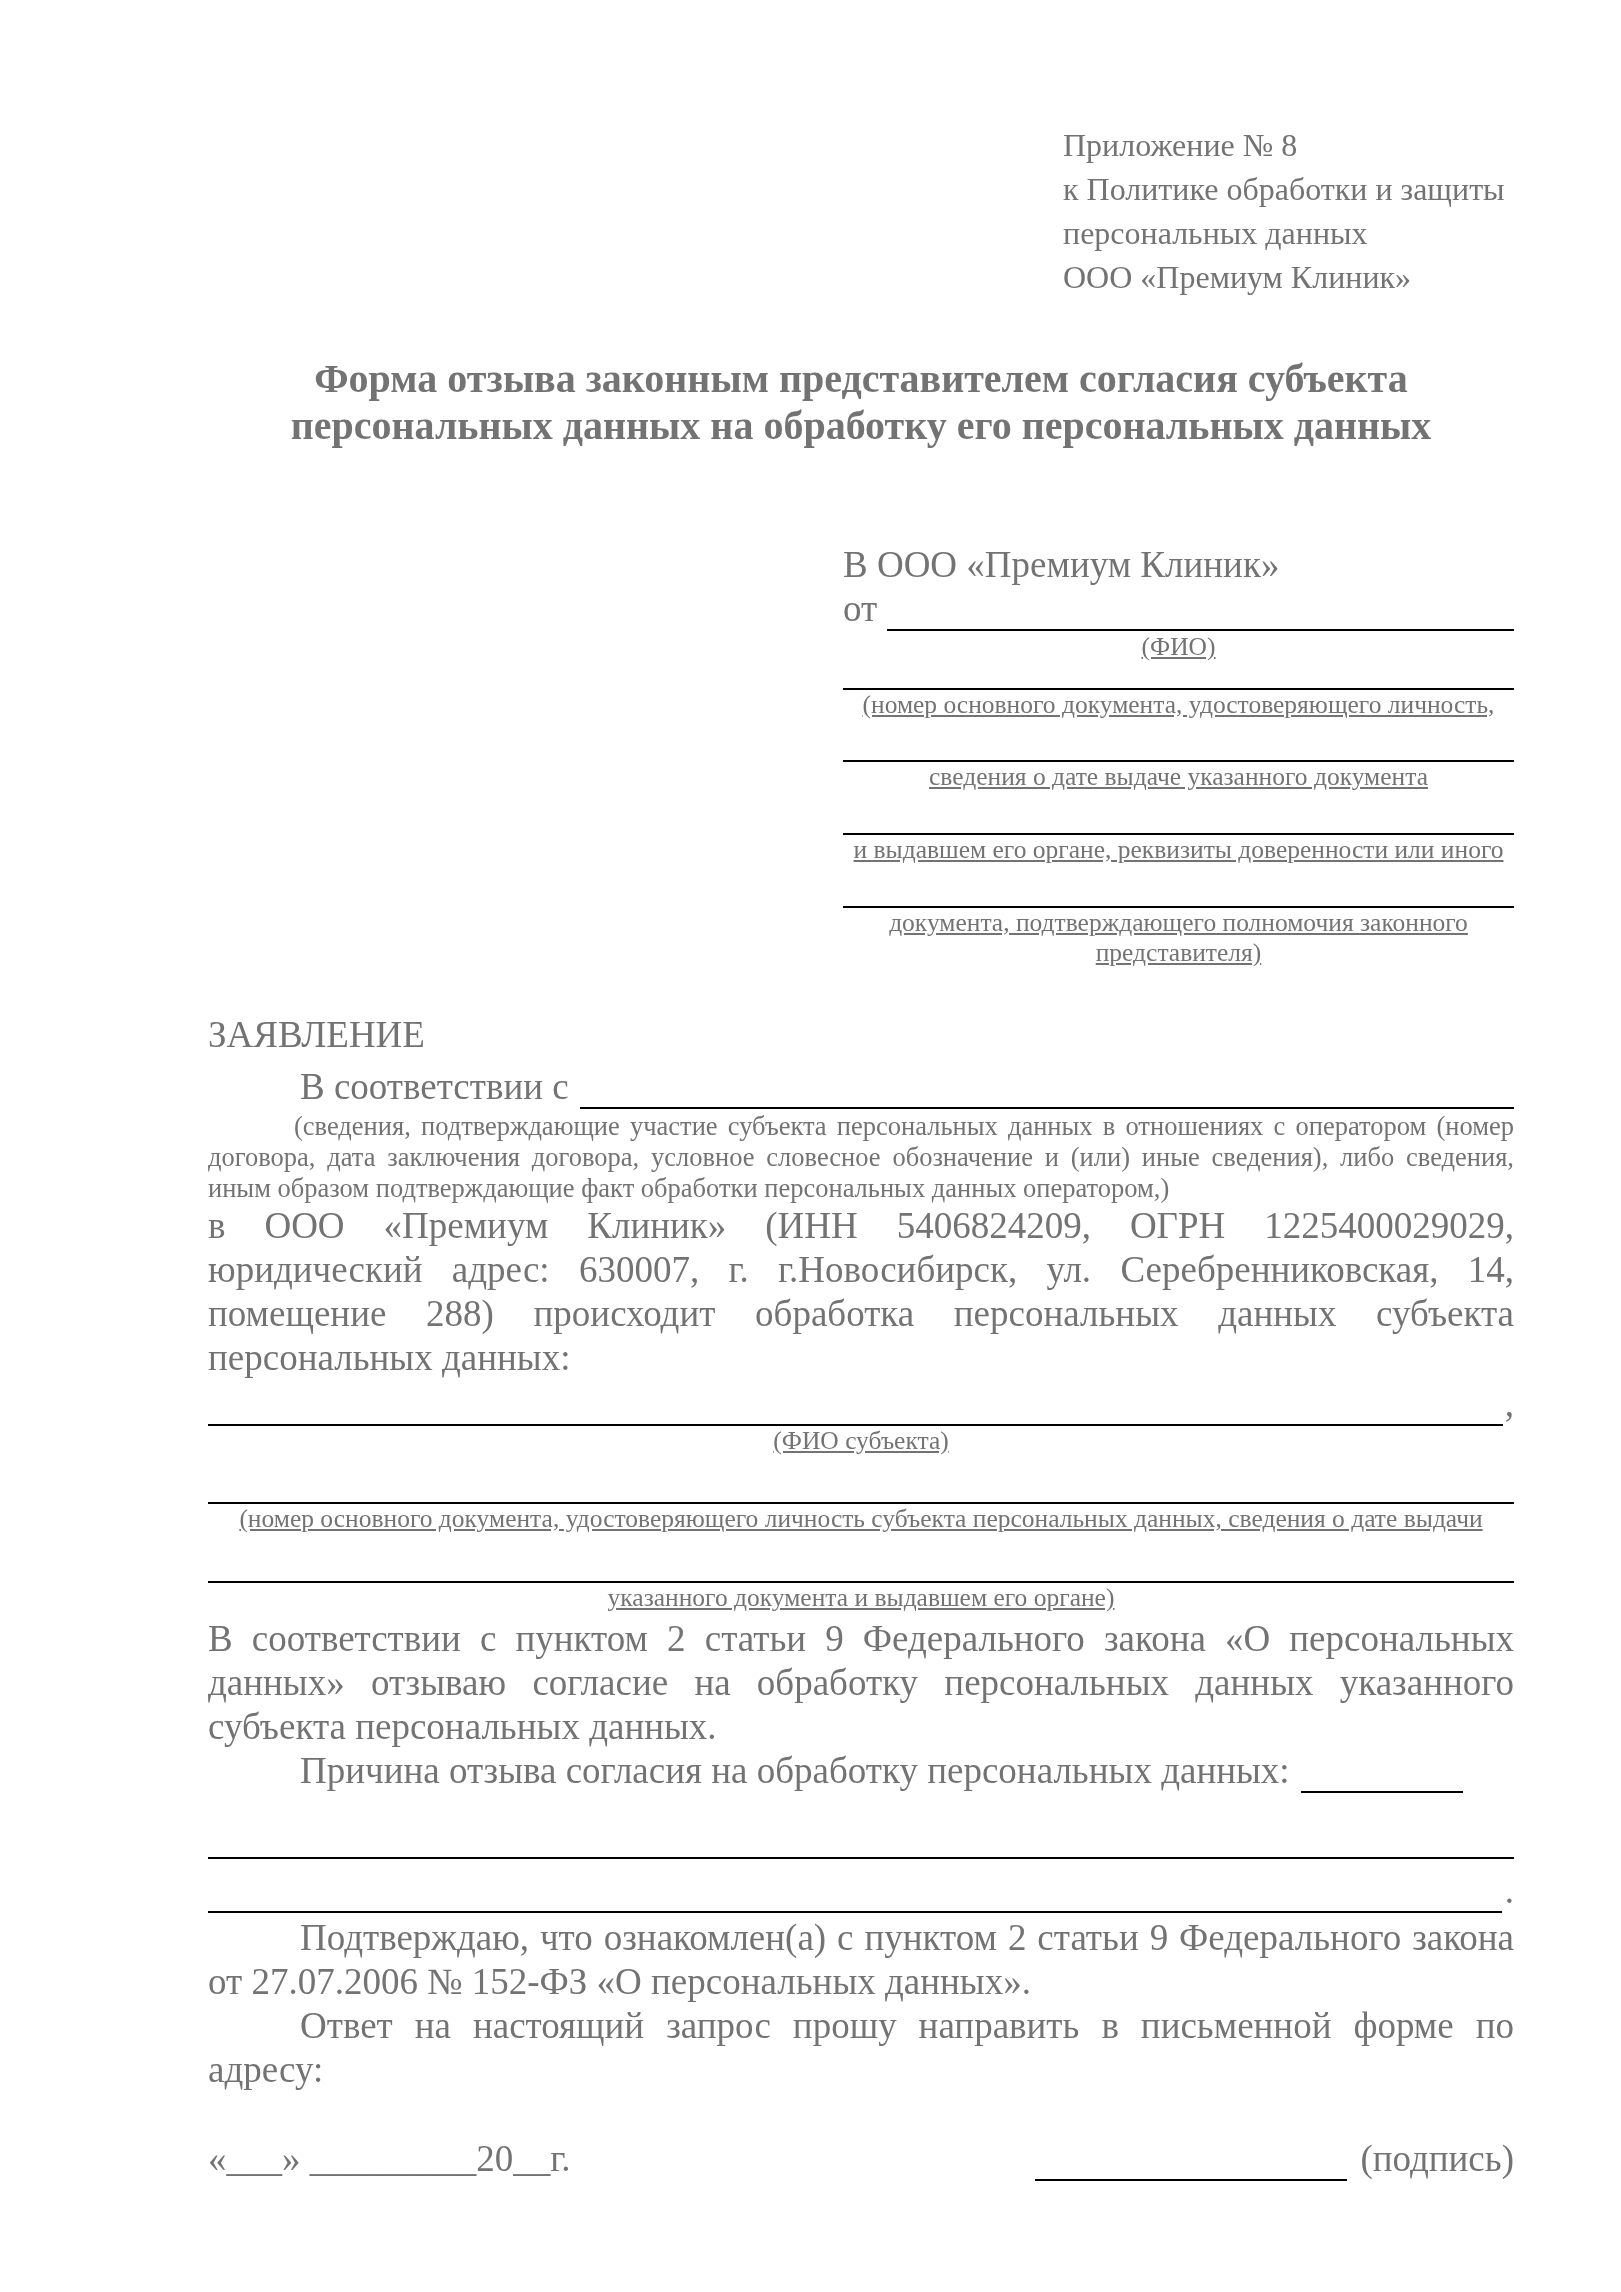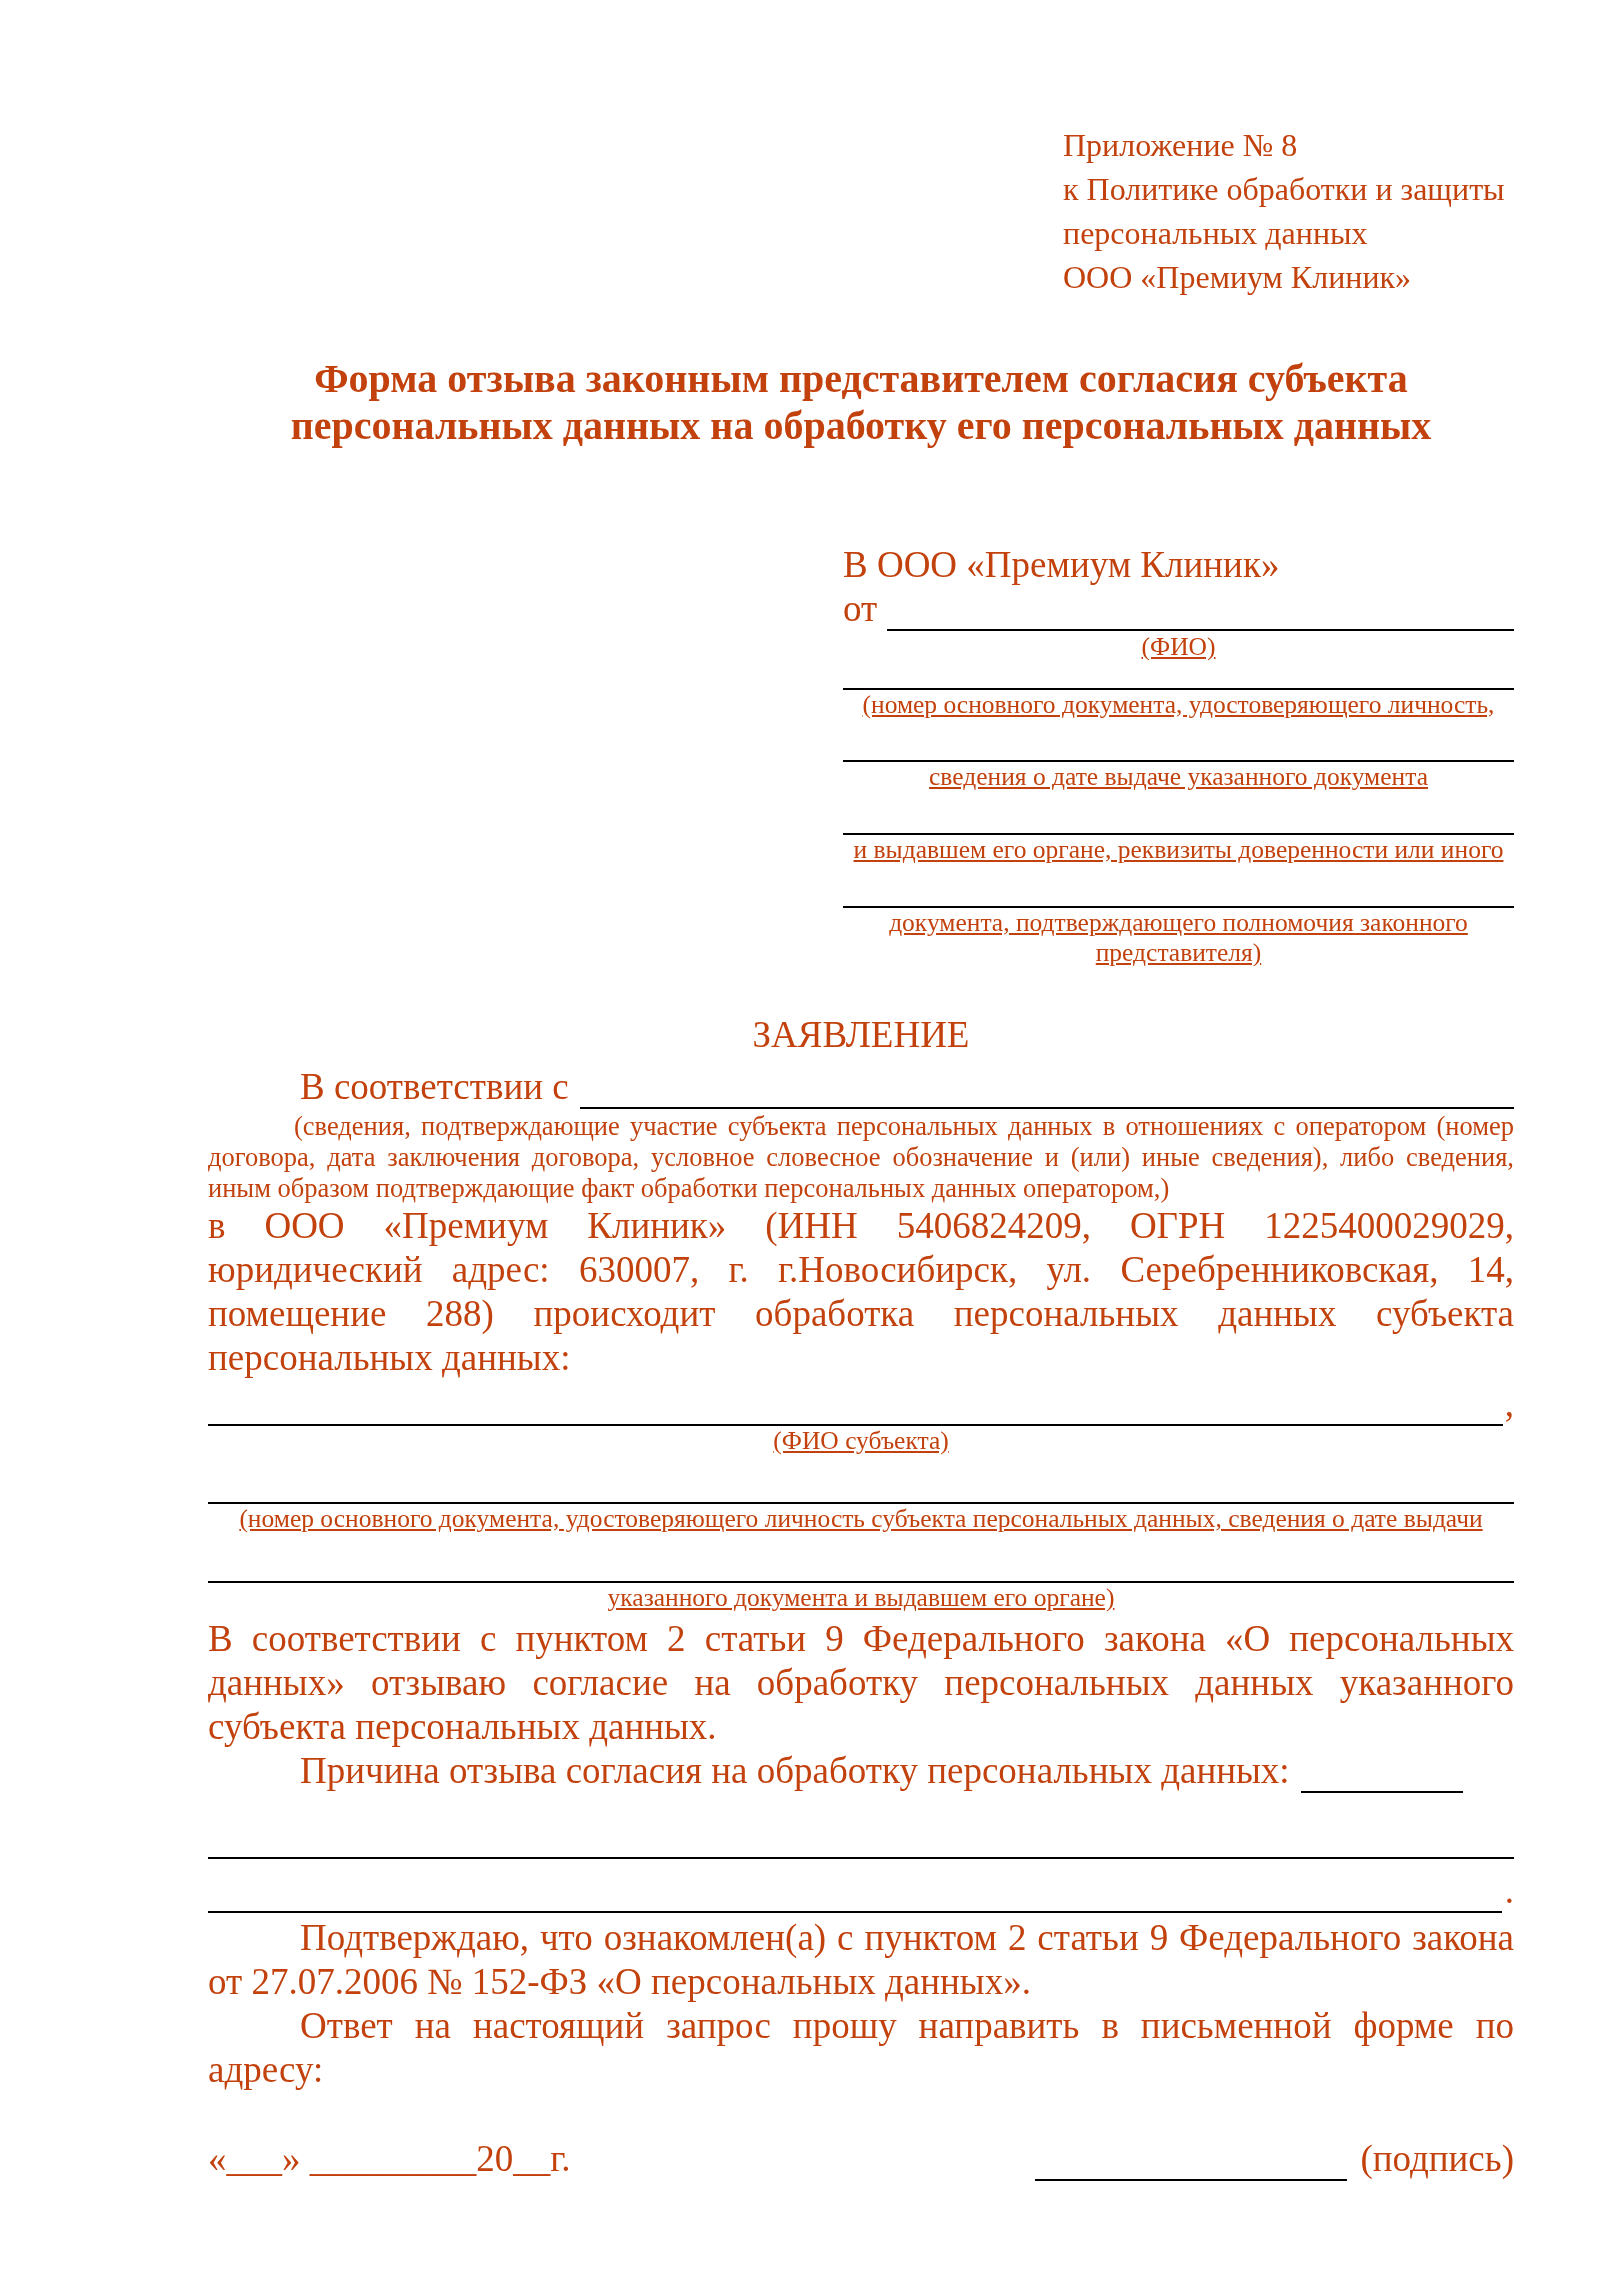--- a/index.html
+++ b/index.html
@@ -1,19 +1,19 @@
 <!DOCTYPE html>
 <html lang="ru"><head>
 <meta charset="utf-8">
 <style>
   html,body{margin:0;padding:0;background:#ffffff;}
   .page{
     position:relative;
     width:1621px;height:2293px;
-    background:#ffffff;color:#c2410c;
+    background:#ffffff;color:#737373;
     font-family:"Liberation Serif","DejaVu Serif",serif;
     overflow:hidden;
   }
   .content{
     position:absolute;left:208px;top:0;width:1306px;
     font-size:37px;line-height:44px;
   }
   
   .appendix{margin-top:123px;margin-left:855px;font-size:32px;line-height:44px;}
   
@@ -25,21 +25,21 @@
   .addressee{margin-top:94px;margin-left:635px;}
   .flexrow{display:flex;align-items:flex-end;}
   .fill{flex:1 1 auto;border-bottom:2.9px solid #000;}
   .from-row .fill{margin-left:9.8px;height:33px;}
   .cap{font-size:25.5px;line-height:30px;text-align:center;text-decoration:underline;}
   .cap-tight{margin-top:1px;}
   .u{border-bottom:2.9px solid #000;}
   .u-1{height:25.5px;}
   .u-n{margin-top:11.8px;height:29px;}
   
-  .heading{margin-top:45px;text-align:center;}
+  .heading{margin-top:45px;text-align:left;}
   .intro-row{margin-top:7.8px;}
   .intro-row .label{white-space:nowrap;padding-left:92px;}
   .intro-row .fill{margin-left:11.8px;height:33px;}
   .footnote{font-size:26.5px;line-height:31px;text-align:justify;text-indent:86px;margin-top:2px;}
   .para{text-align:justify;line-height:44px;}
   .subject-line{margin-top:2px;}
   .subject-line .fill{height:39px;}
   .subject-line .tail{padding-left:2px;}
   .u-mid{margin-top:17.6px;height:29px;}
   .withdraw{margin-top:3.9px;}

